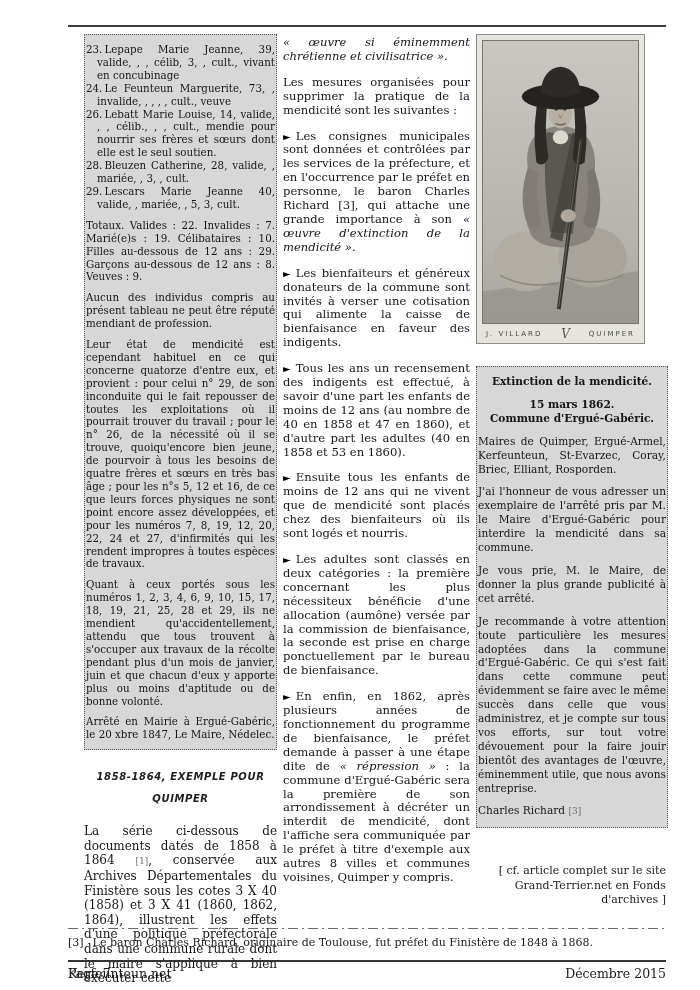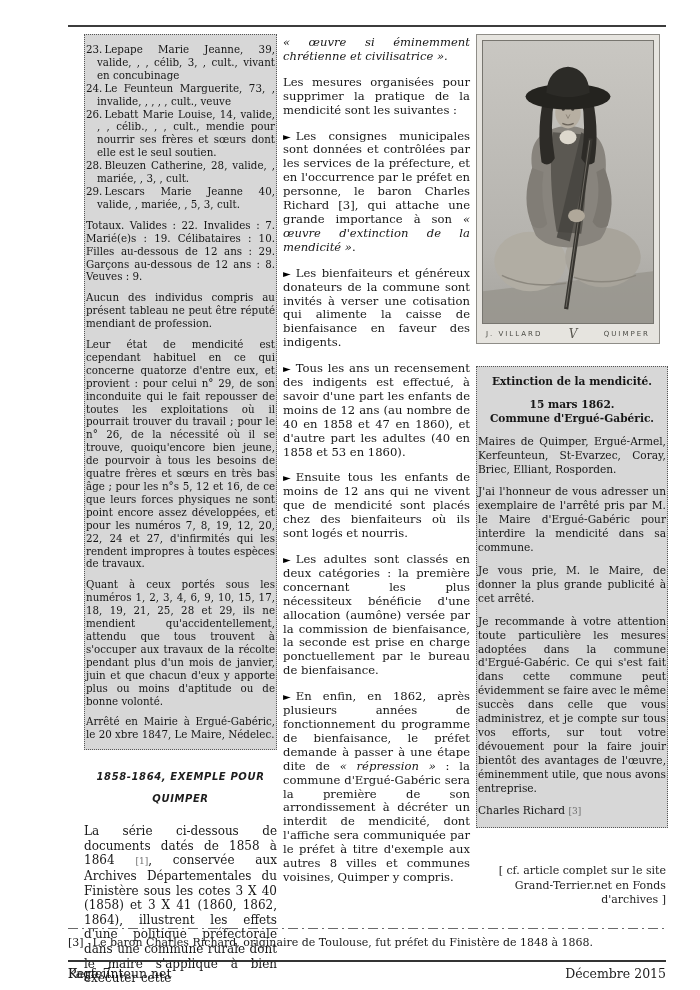--- a/index.html
+++ b/index.html
@@ -34,21 +34,21 @@
            text-align:justify; hyphens:auto; -webkit-hyphens:auto; }
   .ref { font-size:9px; color:#6e6e6e; }
 
   
   .col-mid p { font-size:11.6px; line-height:13.9px; text-align:justify;
                margin-bottom:12px; hyphens:auto; -webkit-hyphens:auto; }
   .qitalic { font-style:italic; }
   .bullet { color:#000; font-size:10px; margin-right:5px; }
 
   
-  .photo-card { width:184px; border:1px solid #8f8d88; background:#e6e4df;
+  .photo-card { width:169px; border:1px solid #8f8d88; background:#e6e4df;
                 padding:5px 5px 0 5px; }
   .photo-frame { border:1px solid #77756f; height:284px; overflow:hidden; }
   .photo-frame svg { display:block; width:100%; height:100%; }
   .photo-caption { height:19px; display:flex; justify-content:space-between;
                    align-items:center; padding:0 4px;
                    font-family:"DejaVu Sans", sans-serif; font-size:7px;
                    letter-spacing:2px; color:#4a4a44; }
   .monogram { font-family:"DejaVu Serif", serif; font-style:italic;
               font-size:12px; letter-spacing:0; color:#55534c; }
 

